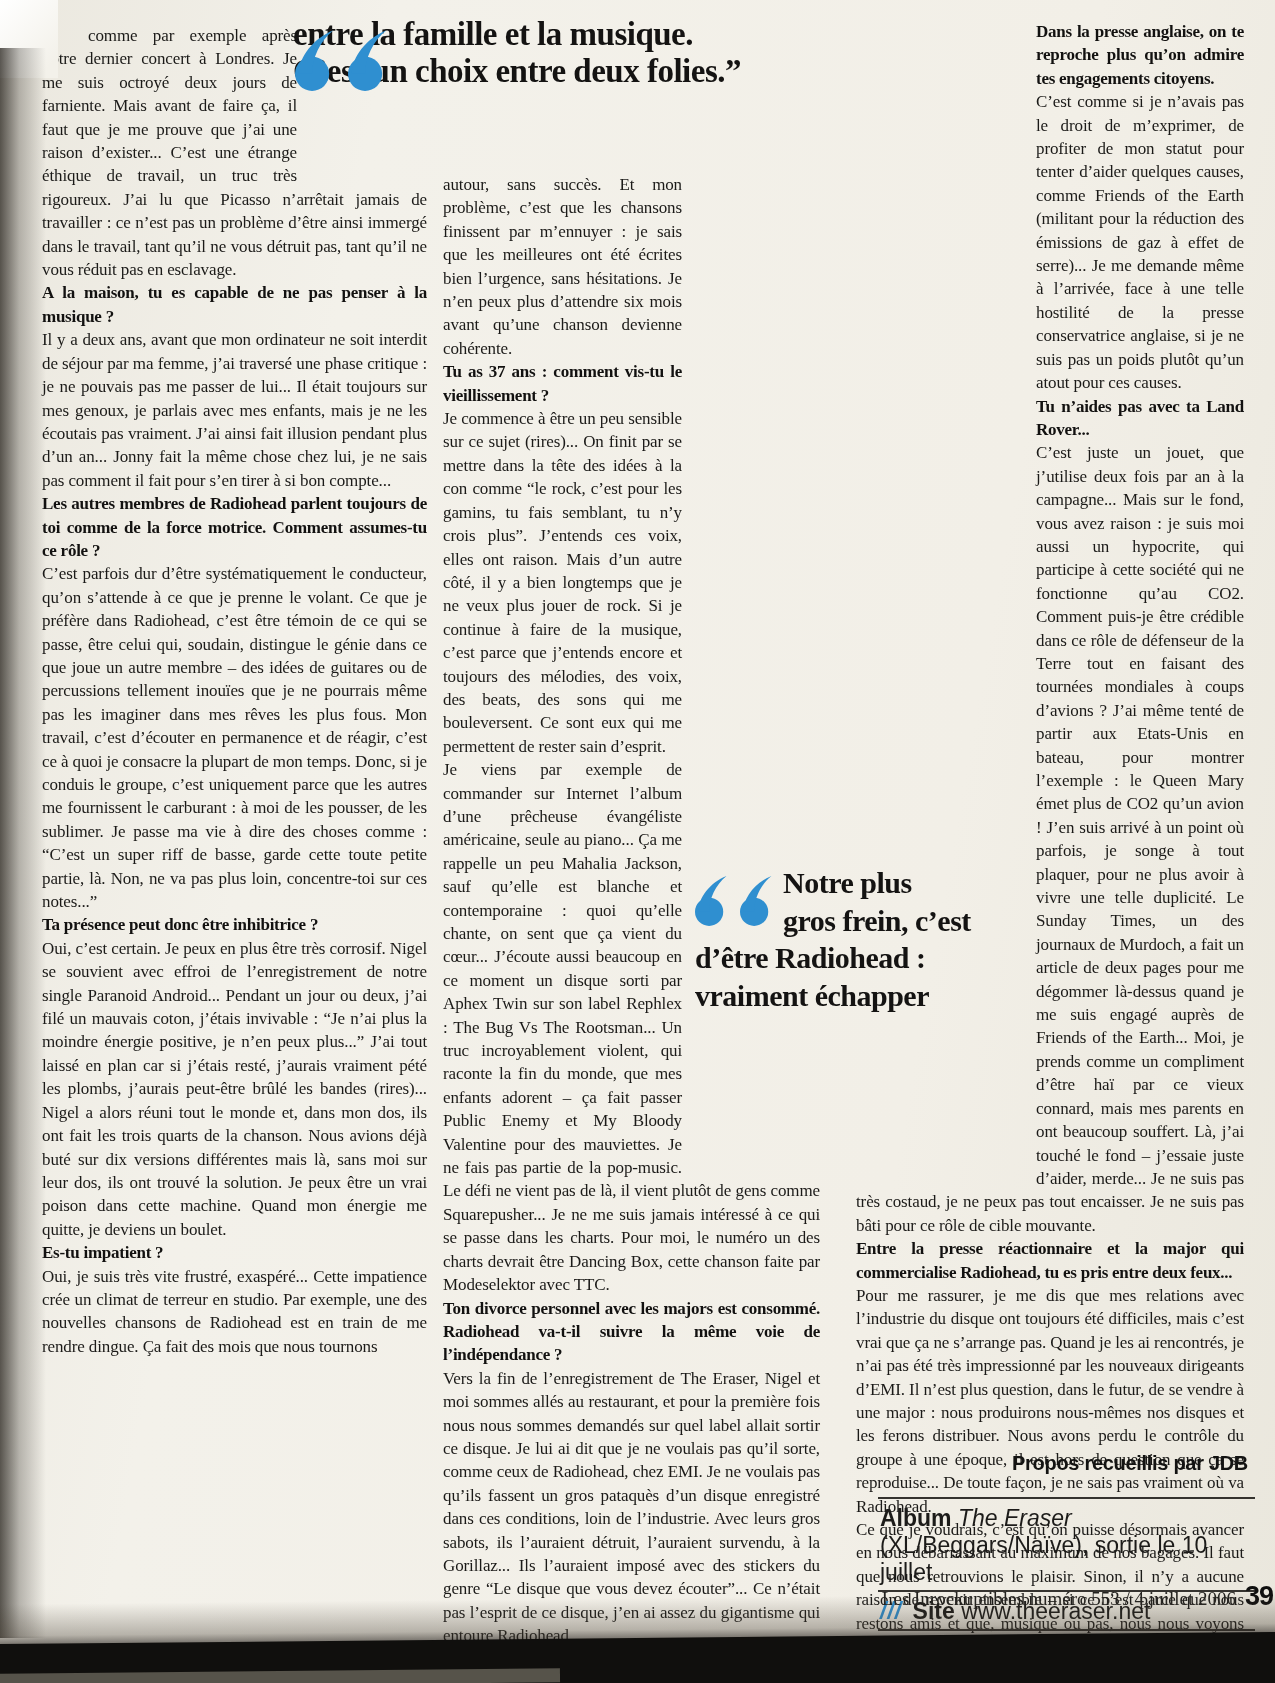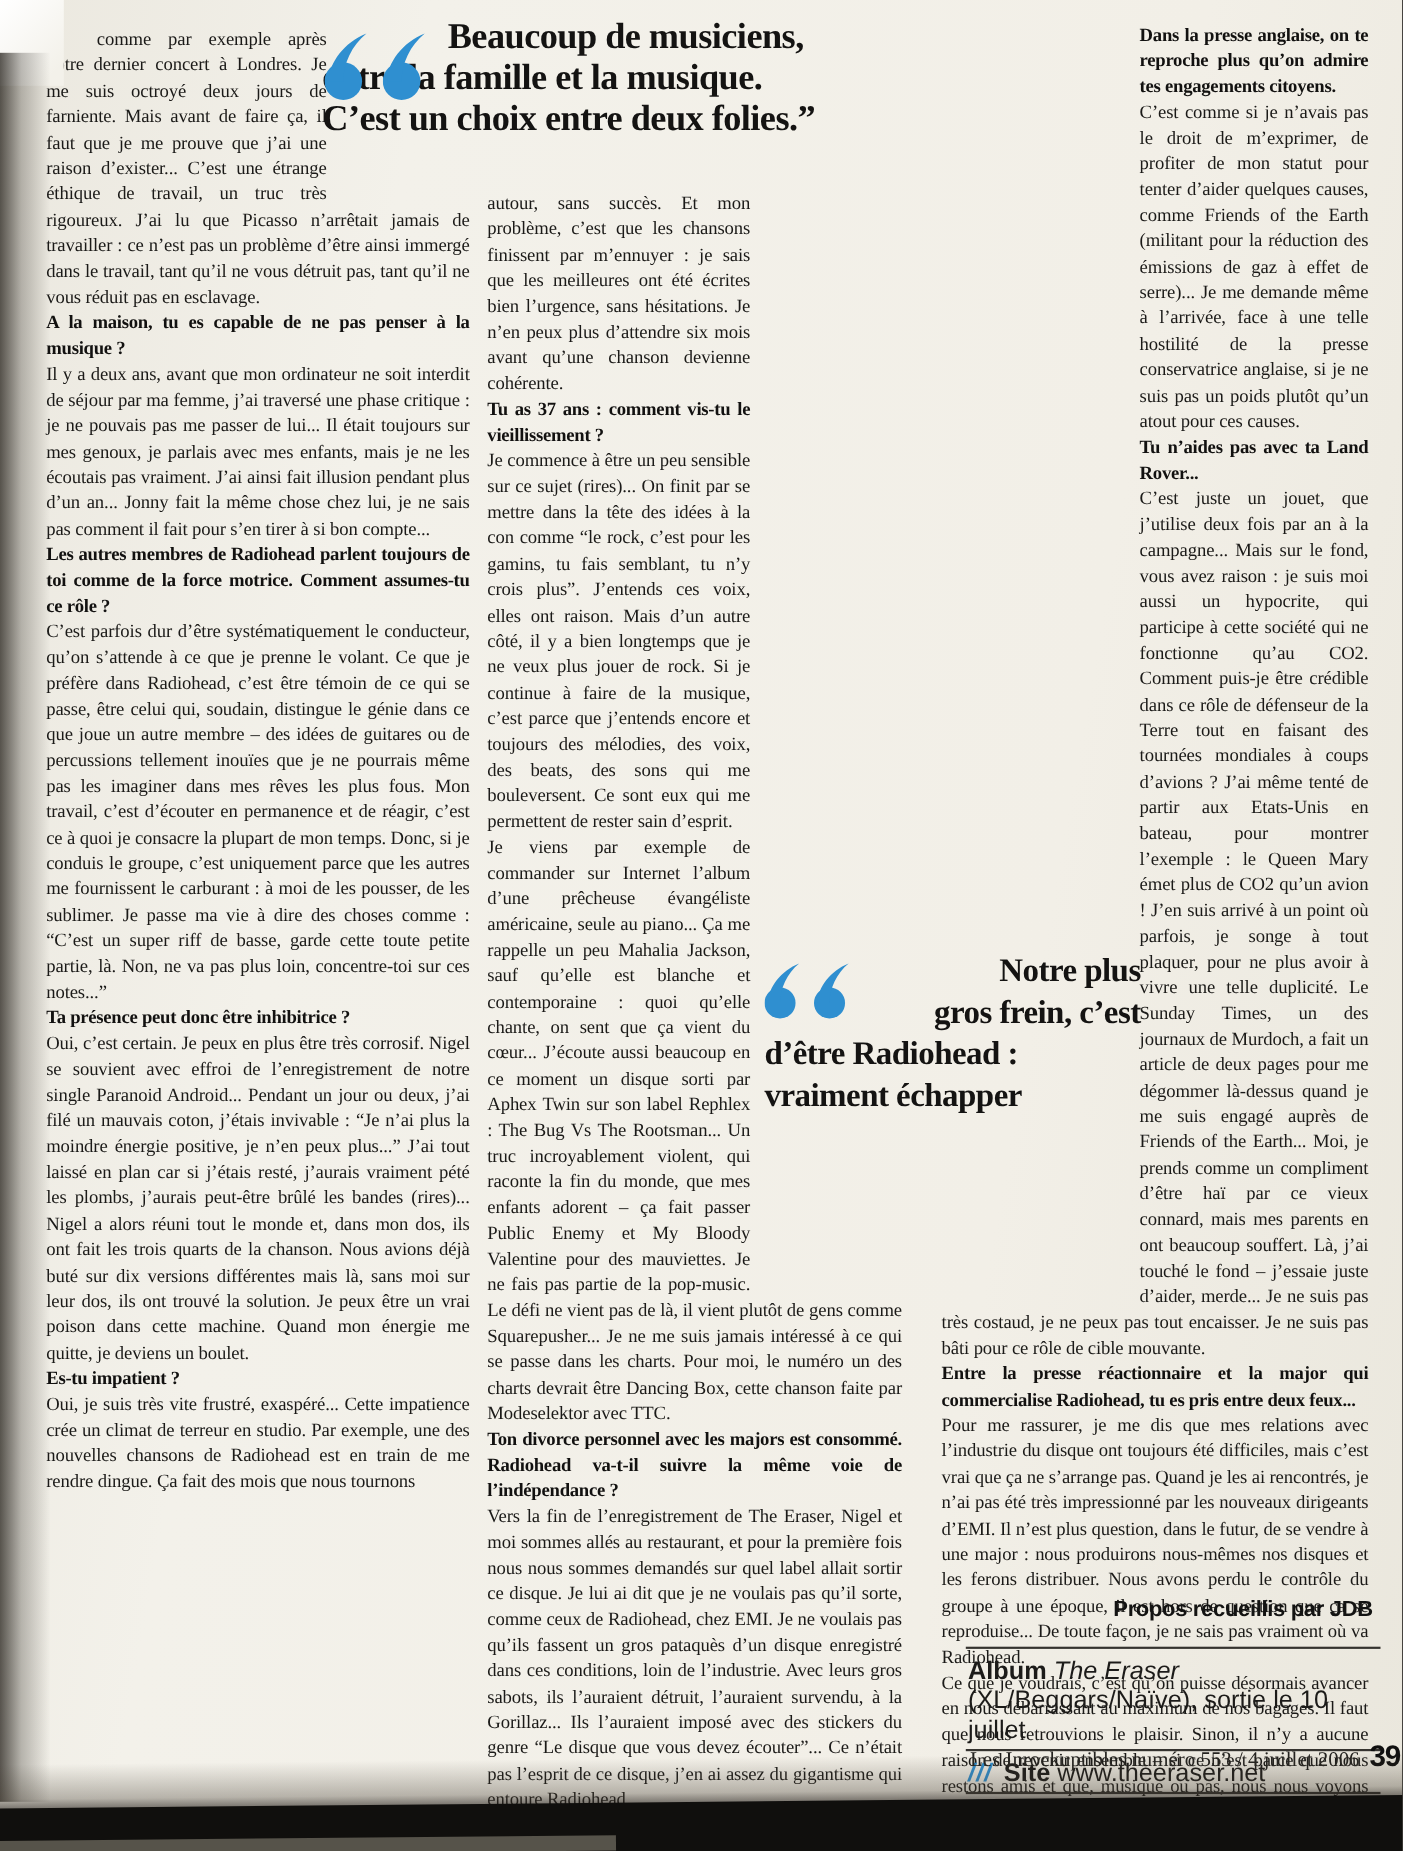--- a/index.html
+++ b/index.html
@@ -17,21 +17,21 @@
   .first{text-indent:46px;}
   .sp1{float:right;width:130px;height:160px;}
   .sp2{float:right;width:138px;height:262px;margin-top:724px;}
   .sp3{float:left;width:180px;height:252px;margin-top:897px;}
   
   .pq{position:absolute;font-weight:bold;color:#141312;letter-spacing:-0.5px;font-family:"Liberation Serif",serif;}
   #pq1{left:293px;top:16px;width:522px;font-size:33px;line-height:37px;}
   #pq2{left:695px;top:864px;width:342px;font-size:30px;line-height:37.5px;}
   .pq .line{display:block;white-space:nowrap;}
   #pq1 .ind{padding-left:114px;}
-  #pq2 .ind{padding-left:88px;text-align:right;}
+  #pq2 .ind{padding-left:88px;}
   .quote-glyph{position:absolute;display:flex;gap:7px;}
   #pq1 .quote-glyph{left:2px;top:6px;}
   #pq2 .quote-glyph{left:0;top:4px;}
   .endmark{color:#2f8fd0;font-size:15px;}
   
   .byline{position:absolute;left:900px;top:1452px;width:348px;text-align:right;
           font-family:"Liberation Sans",sans-serif;font-weight:bold;font-size:20px;color:#131312;letter-spacing:-0.3px;}
   .infobox{position:absolute;left:878px;top:1497px;width:377px;border-top:2px solid #35332f;
            font-family:"Liberation Sans",sans-serif;font-size:23px;color:#1c1b19;}
   .infobox .row{border-bottom:2px solid #35332f;padding:6px 2px 4px 2px;}
@@ -98,21 +98,20 @@
             <path d="M58 2 C28 14 6 42 6 68 L26 68 C26 44 38 18 58 2 Z"></path>
           </g>
         </svg>
       <svg width="46" height="80" viewBox="0 0 70 100">
           <g fill="#2f8fd0">
             <circle cx="26" cy="68" r="26"></circle>
             <path d="M58 2 C28 14 6 42 6 68 L26 68 C26 44 38 18 58 2 Z"></path>
           </g>
         </svg>
     </span>
-    <span class="line ind">Beaucoup de musiciens,</span>
     <span class="line">entre la famille et la musique.</span>
     <span class="line">C’est un choix entre deux folies.”</span>
   </div>
 
   <div class="pq" id="pq2">
     <span class="quote-glyph">
       <svg width="38" height="68" viewBox="0 0 70 100">
           <g fill="#2f8fd0">
             <circle cx="26" cy="68" r="26"></circle>
             <path d="M58 2 C28 14 6 42 6 68 L26 68 C26 44 38 18 58 2 Z"></path>

